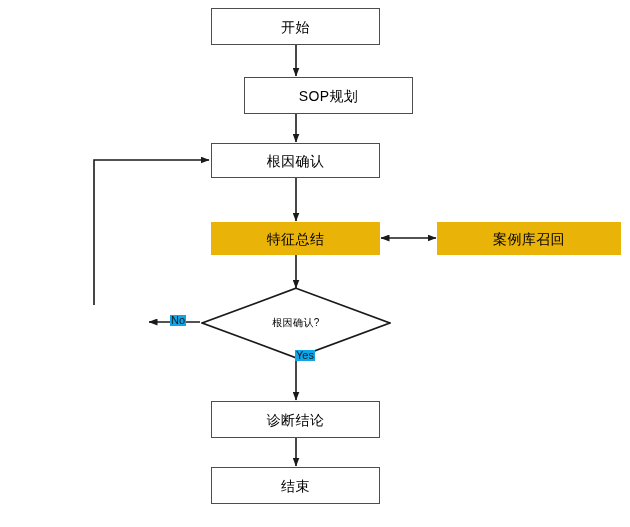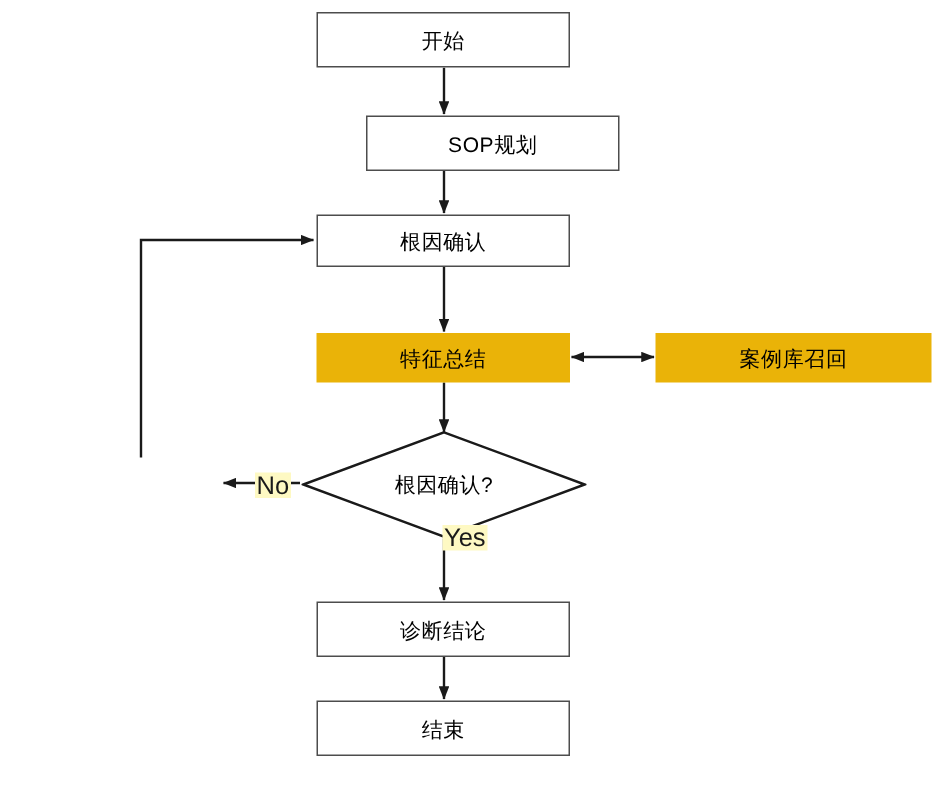--- a/index.html
+++ b/index.html
@@ -47,35 +47,35 @@
   .decision-shape {
     position: absolute;
     left: 0;
     top: 0;
     width: 100%;
     height: 100%;
   }
   .decision-label {
     position: relative;
     z-index: 2;
-    font-size: 14px;
+    font-size: 10px;
   }
   .edge-layer {
     position: absolute;
     left: 0;
     top: 0;
     width: 630px;
     height: 527px;
     pointer-events: none;
   }
   .edge-label {
     position: absolute;
-    font-size: 17px;
+    font-size: 11px;
     color: #1a1a1a;
-    background: #fef9c3;
+    background: #0ea5e9;
     padding: 0 1px;
     line-height: 1;
     white-space: nowrap;
   }
 </style>
 </head>
 <body>
 
 <div id="flowchart-canvas">
 

